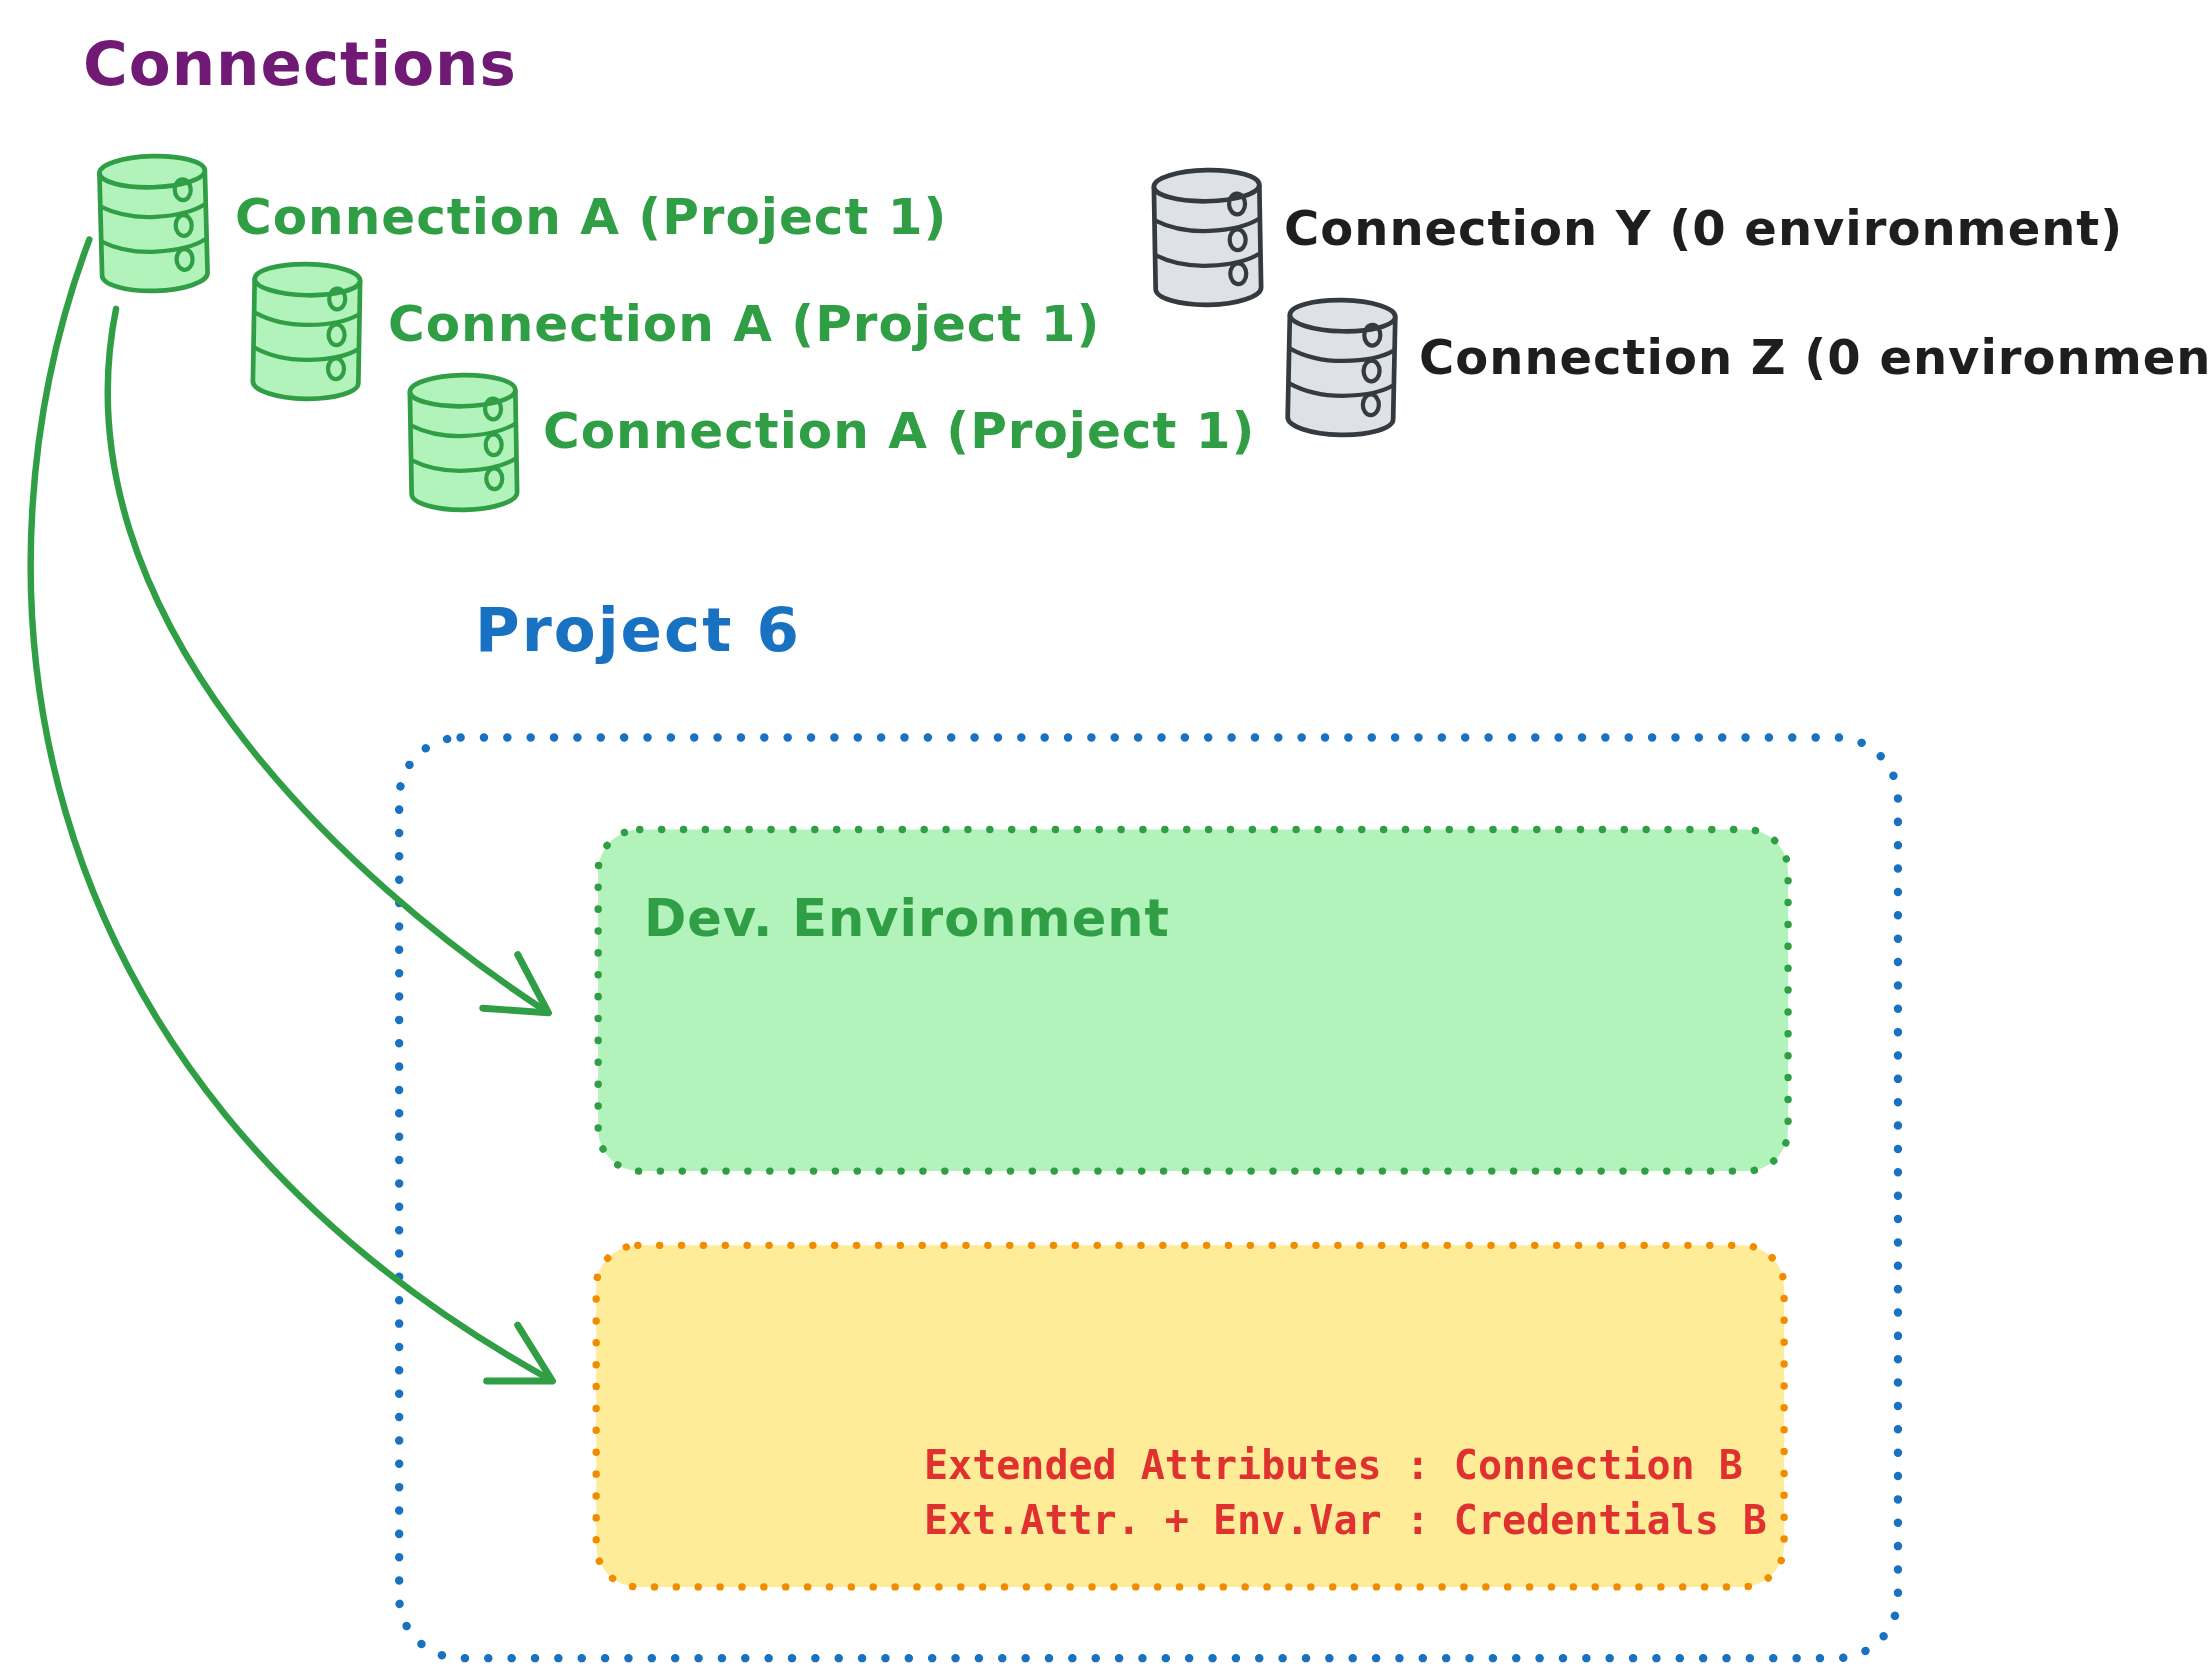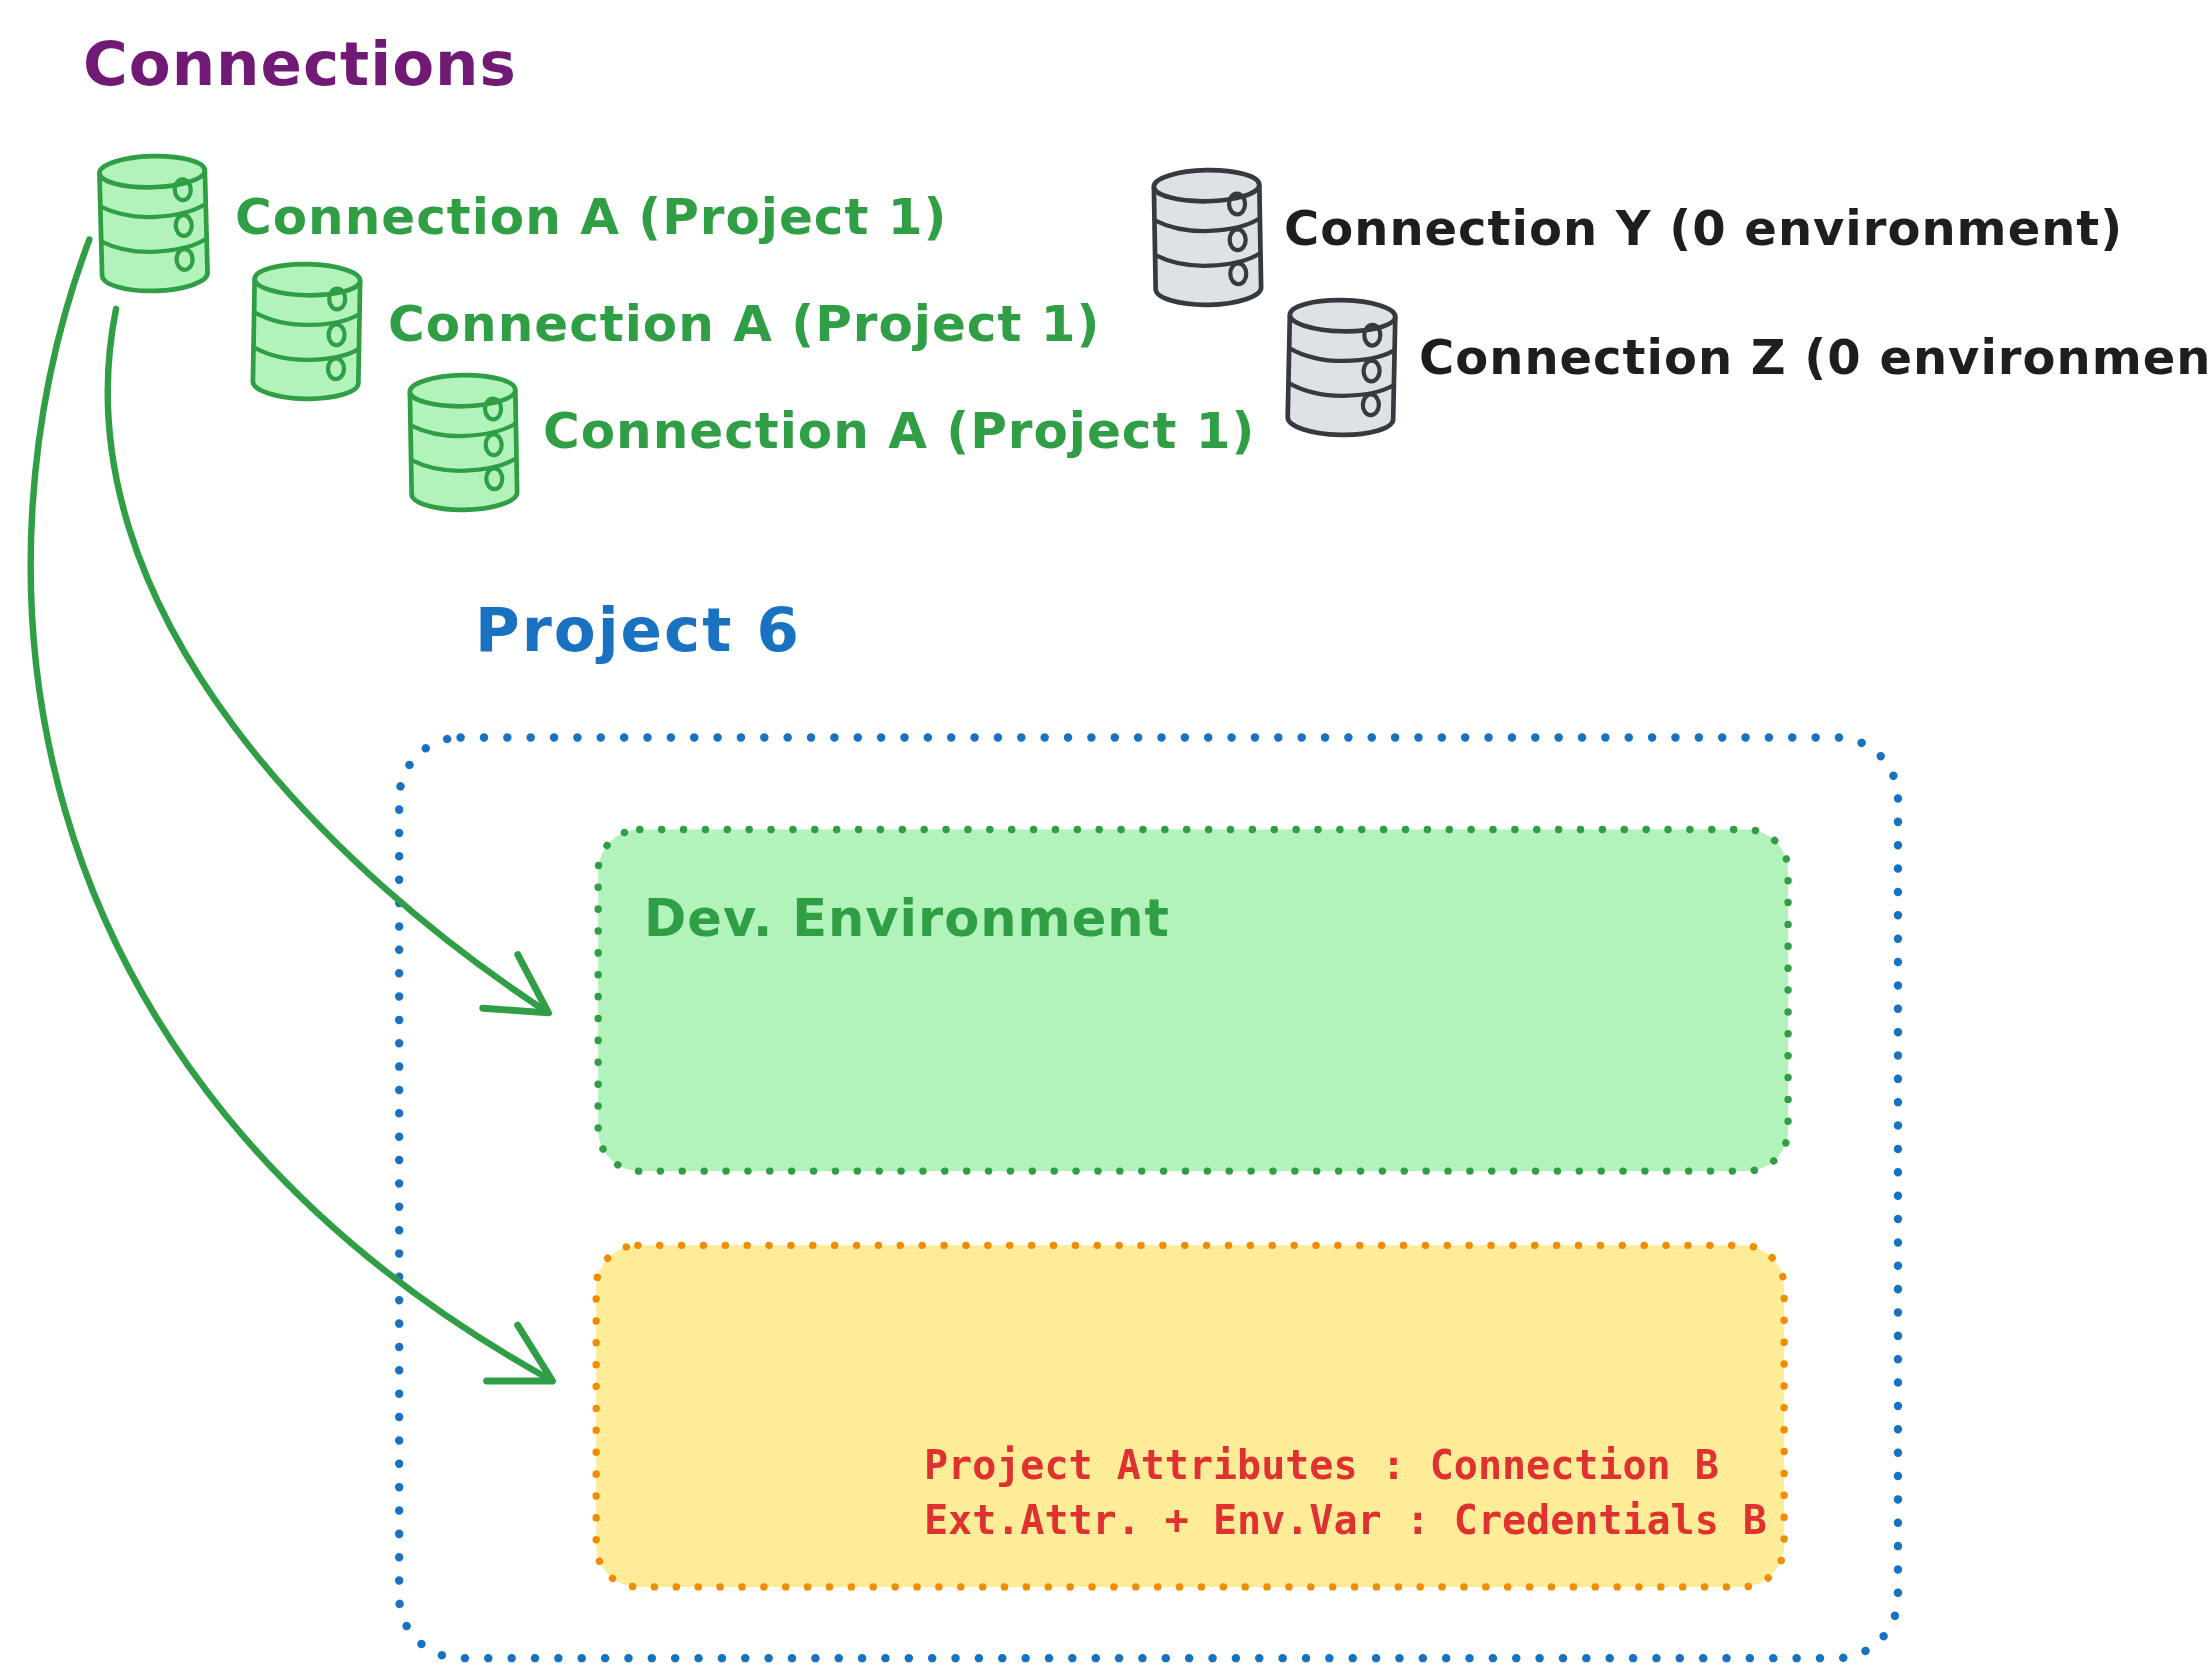--- a/index.html
+++ b/index.html
@@ -107,18 +107,18 @@
         </svg>
     </div>
     <span class="abs conn-label-gray" style="left:1419px;top:329px;">Connection Z (0 environment)</span>
   </div>
 
   <div class="abs project-title">Project 6</div>
 
   <div class="abs env-title-dev">Dev. Environment</div>
 
   <div class="abs mono prod-cred">
-    <div>Project Attributes : Connection B</div>
+    <div>Extended Attributes : Connection B</div>
     <div>Ext.Attr. + Env.Var : Credentials B</div>
   </div>
 
 </div>
 
 
 </body></html>

